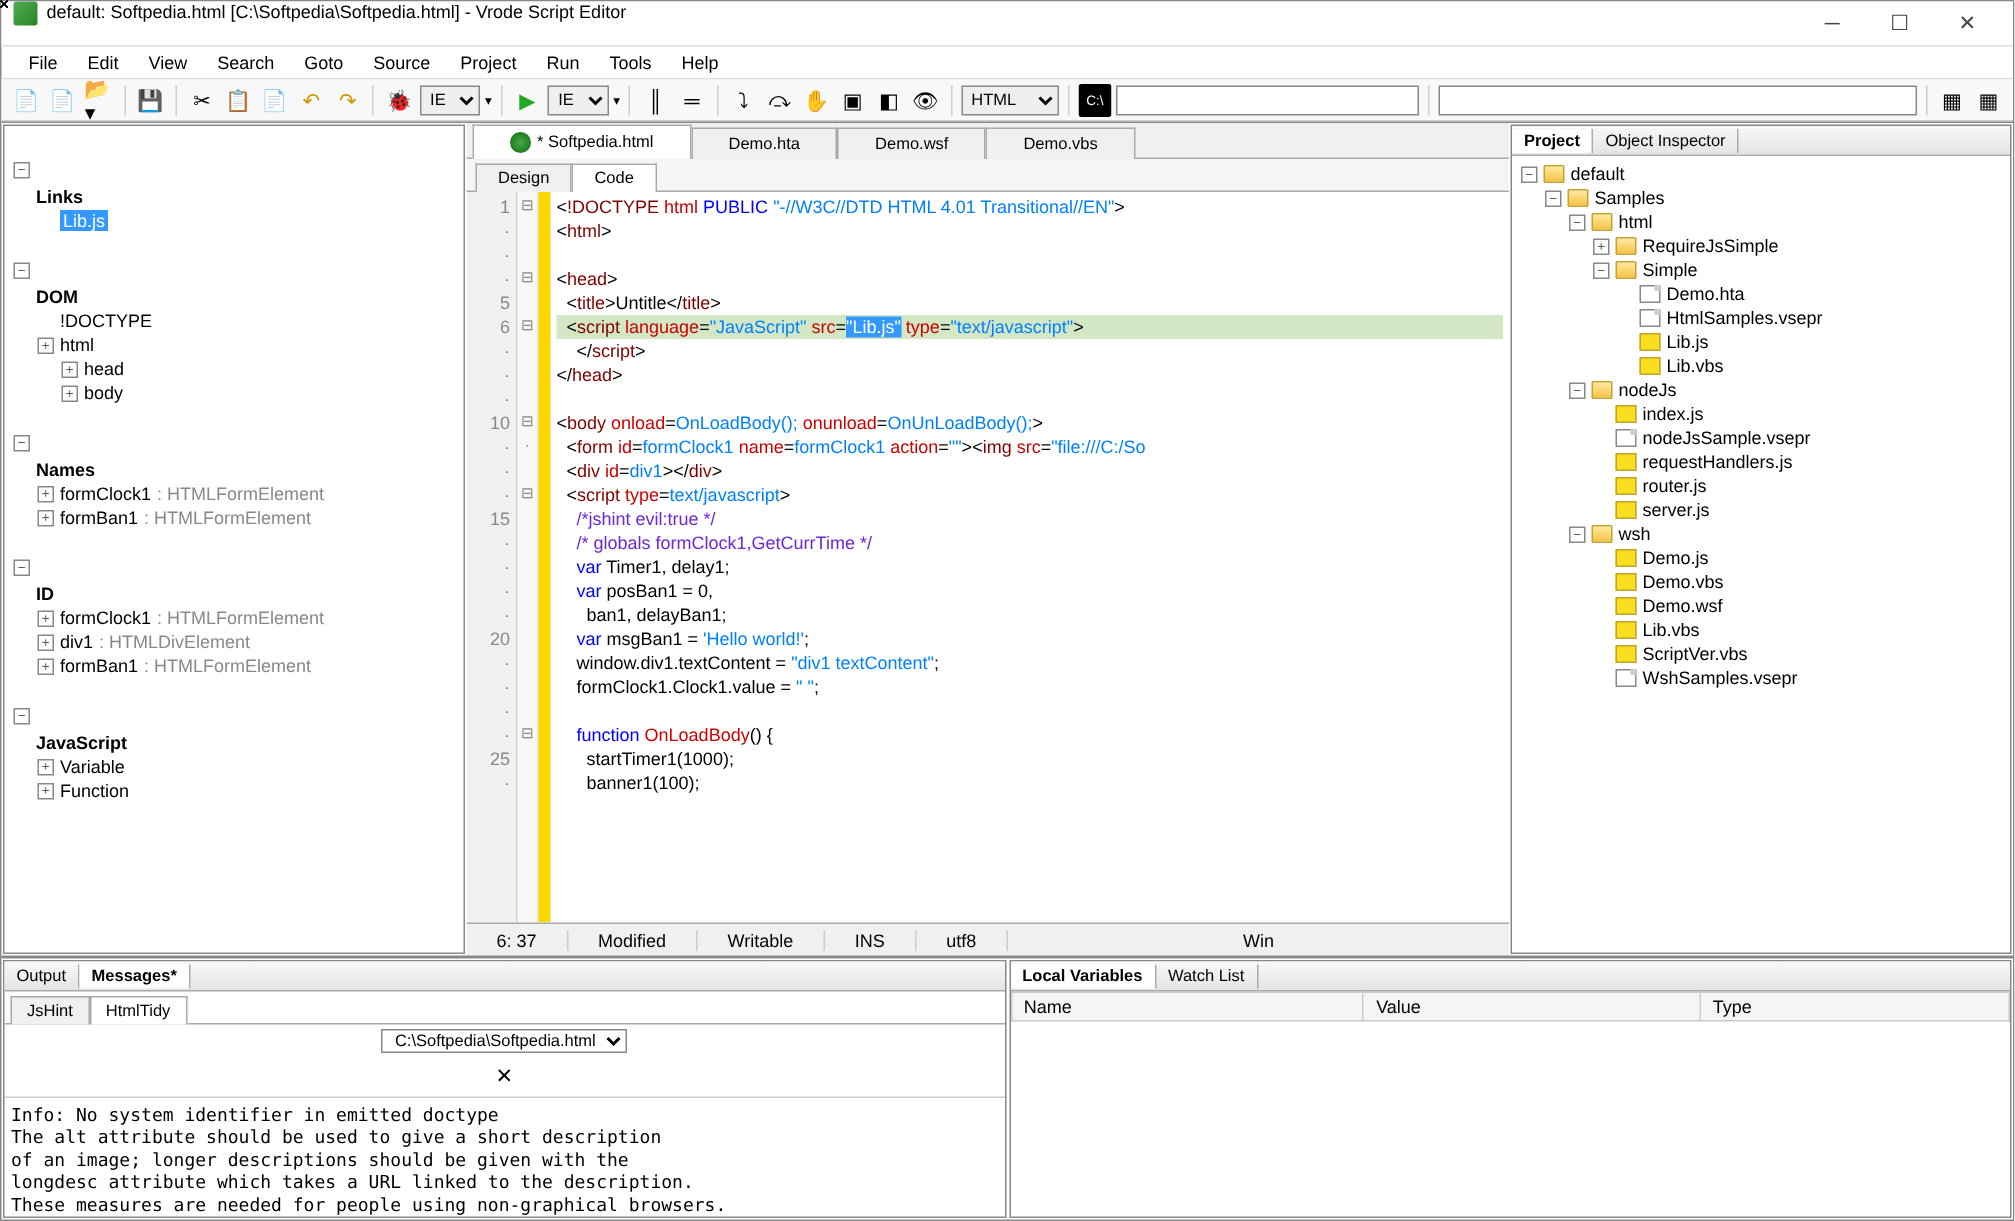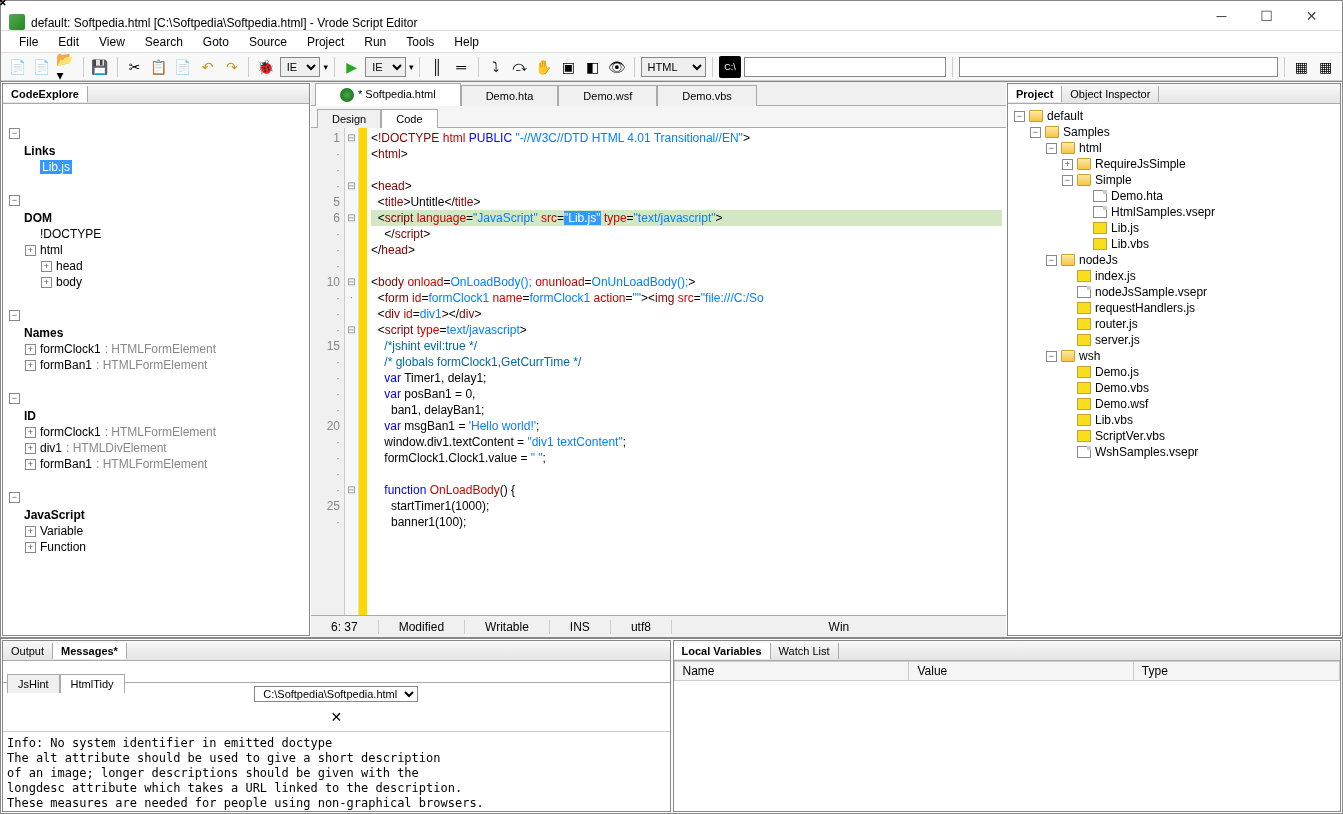--- a/index.html
+++ b/index.html
@@ -1,18 +1,18 @@
 <!DOCTYPE html>
 <html><head>
 <meta charset="utf-8">
 <style>
 * { margin: 0; padding: 0; box-sizing: border-box; font-family: "Segoe UI", Tahoma, sans-serif; font-size: 12px; }
 body { background: #f0f0f0; overflow: hidden; }
 .window { width: 1343px; height: 814px; background: #fff; border: 1px solid #888; display: flex; flex-direction: column; }
-.titlebar { height: 30px; display: flex; align-items: flex-end; padding: 0 8px; background: #fff; border-bottom: 1px solid #ddd; }
+.titlebar { height: 30px; display: flex; align-items: flex-start; padding: 0 8px; background: #fff; border-bottom: 1px solid #ddd; }
 .titlebar-icon { width: 16px; height: 16px; margin-right: 6px; background: linear-gradient(135deg,#5a5,#282); border-radius: 2px; }
 .titlebar-title { flex: 1; color: #000; }
 .titlebar-btns { display: flex; gap: 0; }
 .titlebar-btn { width: 45px; height: 28px; display: flex; align-items: center; justify-content: center; font-size: 14px; color: #444; }
 .menubar { height: 22px; display: flex; align-items: center; padding: 0 8px; gap: 0; border-bottom: 1px solid #ddd; }
 .menu-item { padding: 2px 10px; cursor: pointer; }
 .toolbar { height: 28px; display: flex; align-items: center; padding: 2px 6px; gap: 3px; border-bottom: 1px solid #ccc; background: #f8f8f8; }
 .tb-btn { width: 22px; height: 22px; display: flex; align-items: center; justify-content: center; border: 1px solid transparent; border-radius: 2px; cursor: pointer; font-size: 14px; }
 .tb-sep { width: 1px; height: 20px; background: #ccc; margin: 0 3px; }
 .tb-select { height: 20px; border: 1px solid #888; font-size: 11px; padding: 0 2px; }
@@ -46,29 +46,29 @@
 .sub-tab.active { background: #fff; }
 .code-area { flex: 1; display: flex; min-height: 0; background: #fff; font-family: Consolas, monospace; font-size: 13px; overflow: hidden; }
 .gutter { width: 34px; background: #f0f0f0; text-align: right; padding: 2px 4px 2px 0; color: #888; border-right: 1px solid #ccc; line-height: 16px; white-space: pre; }
 .fold { width: 14px; background: #f7f7f7; border-right: 1px solid #ddd; padding: 2px 0; line-height: 16px; text-align: center; color: #888; font-size: 10px; white-space: pre; }
 .margin { width: 8px; background: #ffd700; }
 .code { flex: 1; padding: 2px 4px; line-height: 16px; white-space: pre; overflow: hidden; }
 .code .kw { color: #0000ff; }
 .code .tag { color: #800000; }
 .code .str { color: #0080ff; }
 .code .fn { color: #cc0000; }
-.code .cmt { color: #0369a1; }
+.code .cmt { color: #6d28d9; }
 .code .hl { background: #3399ff; color: #fff; }
 .code .curline { background: #d4e7c5; display:inline-block; width:100%; }
 .statusbar { height: 22px; display: flex; align-items: center; border-top: 1px solid #aaa; background: #f0f0f0; font-size: 11px; text-align: center; }
 .status-cell { padding: 0 20px; border-right: 1px solid #ccc; }
 .bottom { height: 176px; display: flex; border-top: 2px solid #888; }
 .bottom .panel { flex: 1; }
 .output-tabs { height: 22px; display: flex; align-items: flex-end; border-bottom: 1px solid #aaa; padding-left: 4px; }
-.output-tab { padding: 3px 10px; border: 1px solid #aaa; border-bottom: none; background: #f0f0f0; cursor: pointer; position: relative; top: 11px; font-size: 11px; }
+.output-tab { padding: 3px 10px; border: 1px solid #aaa; border-bottom: none; background: #f0f0f0; cursor: pointer; position: relative; top: 1px; font-size: 11px; }
 .output-tab.active { background: #fff; }
 .path-row { display: flex; align-items: center; gap: 4px; padding: 3px; border-bottom: 1px solid #ccc; flex-direction: column; }
 .path-drop { flex: 1; height: 20px; border: 1px solid #888; padding: 0 4px; font-size: 11px; background: #fff; }
 .output-body { flex: 1; overflow: auto; padding: 4px; font-family: Consolas, monospace; font-size: 12px; line-height: 15px; white-space: pre; }
 .watch-table { width: 100%; border-collapse: collapse; font-size: 11px; }
 .watch-table th { text-align: left; padding: 2px 8px; border: 1px solid #ccc; background: #f5f5f5; font-weight: normal; }
 .indent-1 { padding-left: 16px; }
 .indent-2 { padding-left: 32px; }
 </style>
 </head>
@@ -138,23 +138,20 @@
     <input class="tb-input" style="width: 330px;">
     <div class="tb-sep"></div>
     <div class="tb-btn">▦</div>
     <div class="tb-btn">▦</div>
   </div>
 
   <div class="main">
 
     <div class="panel" style="width:308px">
       <div class="close-x">✕</div>
-      <div class="panel-header">
-        <div class="panel-tab">CodeExplore</div>
-      </div>
       <div class="tree" id="codeexplore-tree">
           <div class="tree-item">
             <span class="tree-toggle">−</span>
             <span class="tree-label bold">Links</span>
           </div>
           <div class="tree-item indent-1" style="padding-left: 16px;">
             <span class="tree-blank"></span>
             <span class="tree-label sel">Lib.js</span>
           </div>
           <div class="tree-item">

